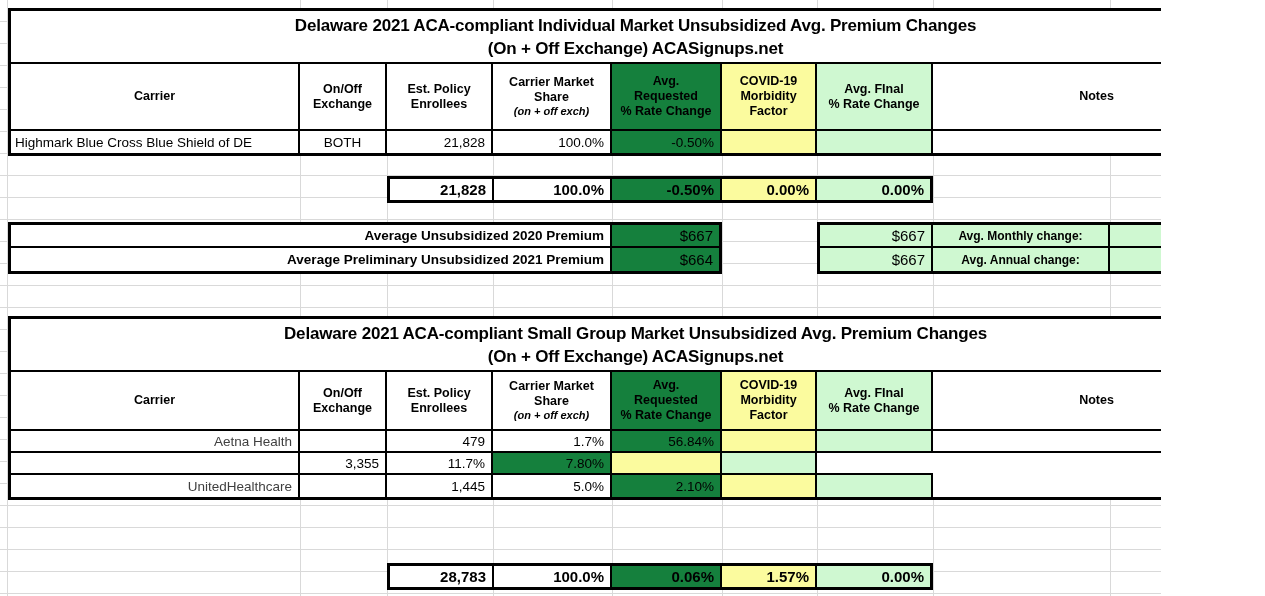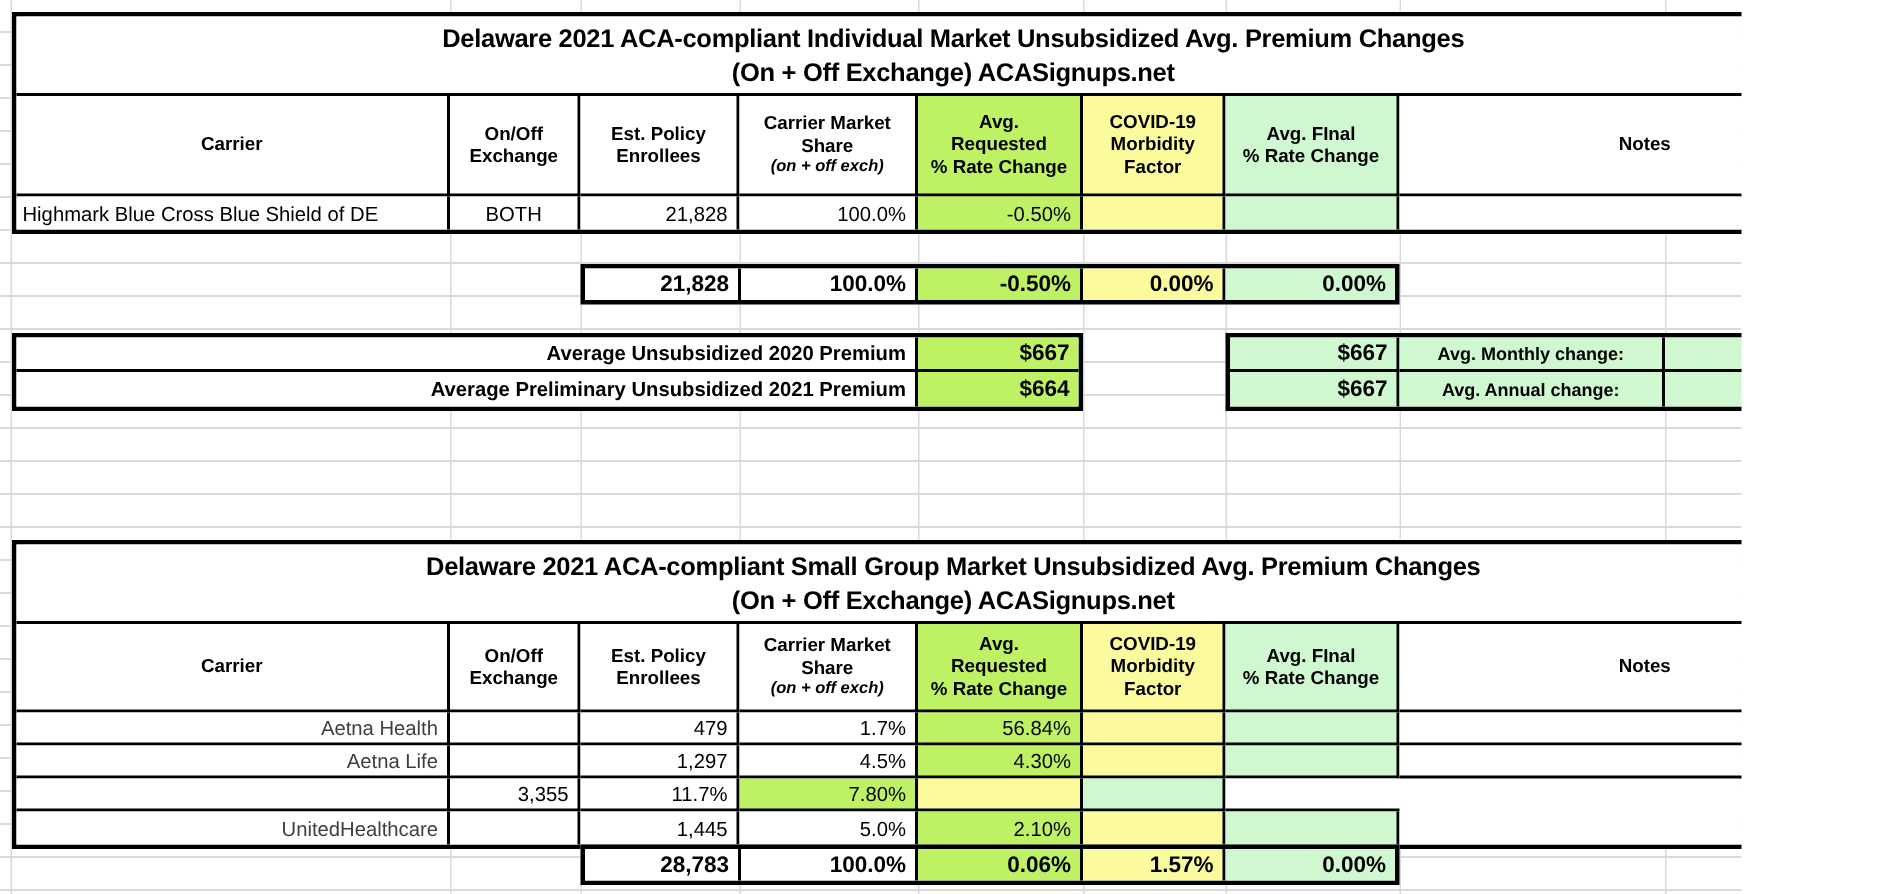--- a/index.html
+++ b/index.html
@@ -19,21 +19,21 @@
       linear-gradient(#d9d9d9,#d9d9d9) 722px 0 / 1px 100% no-repeat,
       linear-gradient(#d9d9d9,#d9d9d9) 817px 0 / 1px 100% no-repeat,
       linear-gradient(#d9d9d9,#d9d9d9) 933px 0 / 1px 100% no-repeat,
       linear-gradient(#d9d9d9,#d9d9d9) 1110px 0 / 1px 100% no-repeat,
       linear-gradient(#d9d9d9,#d9d9d9) 1262px 0 / 1px 100% no-repeat,
       repeating-linear-gradient(to bottom, transparent 0, transparent 21px, #d9d9d9 21px, #d9d9d9 22px);
   }
   *{box-sizing:border-box;}
   .sheet-table{position:absolute;left:8px;width:1255px;border:3px solid #000;background:#fff;}
   .t-individual{top:8px;}
-  .t-smallgroup{top:316px;margin-top:44px;}
+  .t-smallgroup{top:316px;}
   .tbl-title{
     height:53px;border-bottom:2px solid #000;display:flex;flex-direction:column;
     justify-content:center;text-align:center;font-weight:bold;font-size:17px;
     line-height:23px;letter-spacing:-0.2px;background:#fff;
   }
   .hdr,.row{display:grid;grid-template-columns:289px 87px 106px 119px 110px 95px 116px 327px;}
   .cell{border-right:2px solid #000;display:flex;align-items:center;background:#fff;overflow:hidden;}
   .cell:last-child{border-right:none;}
   .hdr .cell{
     flex-direction:column;justify-content:center;font-weight:bold;font-size:12.5px;
@@ -42,36 +42,36 @@
   .t-individual .hdr .cell{height:67px;}
   .t-smallgroup .hdr .cell{height:59px;}
   .hdr .main{white-space:pre-line;}
   .hdr .sub{font-style:italic;font-size:11px;line-height:13px;}
   .row .cell{height:22px;font-size:13.5px;border-bottom:2px solid #000;}
   .row:last-child .cell{border-bottom:none;text-align:right;}
   .al{justify-content:flex-start;padding-left:4px;}
   .ar{justify-content:flex-end;padding-right:6px;}
   .ac{justify-content:center;}
   .gray{color:#3f3f3f;padding-left:15px;}
-  .bg-y{background:#bef264;}
+  .bg-y{background:#15803d;}
   .bg-ly{background:#FBFB9E;}
   .bg-g{background:#CFF8D1;}
   .totals{
     position:absolute;left:387px;width:546px;border:3px solid #000;background:#fff;
     display:grid;grid-template-columns:104px 118px 110px 95px 113px;
   }
   .tot-individual{top:176px;}
   .tot-smallgroup{top:563px;}
   .totals .cell{height:21px;font-weight:bold;font-size:15px;justify-content:flex-end;padding-right:6px;}
   .avgbox{position:absolute;left:8px;top:222px;width:714px;border:3px solid #000;background:#fff;}
   .avgbox .r{display:grid;grid-template-columns:601px 107px;}
   .avgbox .r:first-child .cell{border-bottom:2px solid #000;}
   .avgbox .cell{height:23px;}
   .avg-label{font-weight:bold;font-size:13.5px;justify-content:flex-end;padding-right:6px;}
-  .money{font-weight:bold;font-size:15px;justify-content:flex-end;padding-right:6px;}
+  .money{font-weight:normal;font-size:15px;justify-content:flex-end;padding-right:6px;}
   .greenbox{position:absolute;left:817px;top:222px;width:446px;border:3px solid #000;background:#fff;}
   .greenbox .r{display:grid;grid-template-columns:113px 177px 150px;}
   .greenbox .r:first-child .cell{border-bottom:2px solid #000;}
   .greenbox .cell{height:23px;}
   .chg-label{font-weight:bold;font-size:12px;justify-content:center;text-align:center;}
   .chg-val{font-weight:bold;font-size:14px;justify-content:flex-end;padding-right:6px;}
 </style>
 </head>
 <body>
 
@@ -206,30 +206,20 @@
       <div class="cell ar gray">Aetna Health</div>
       <div class="cell ac"></div>
       <div class="cell ar">479</div>
       <div class="cell ar">1.7%</div>
       <div class="cell ar bg-y">56.84%</div>
       <div class="cell ar bg-ly"></div>
       <div class="cell ar bg-g"></div>
       <div class="cell al"></div>
     </div>
     <div class="row">
-      <div class="cell ar gray">Aetna Life</div>
-      <div class="cell ac"></div>
-      <div class="cell ar">1,297</div>
-      <div class="cell ar">4.5%</div>
-      <div class="cell ar bg-y">4.30%</div>
-      <div class="cell ar bg-ly"></div>
-      <div class="cell ar bg-g"></div>
-      <div class="cell al"></div>
-    </div>
-    <div class="row">
       <div class="cell ac"></div>
       <div class="cell ar">3,355</div>
       <div class="cell ar">11.7%</div>
       <div class="cell ar bg-y">7.80%</div>
       <div class="cell ar bg-ly"></div>
       <div class="cell ar bg-g"></div>
       <div class="cell al"></div>
     </div>
     <div class="row">
       <div class="cell ar gray">UnitedHealthcare</div>

